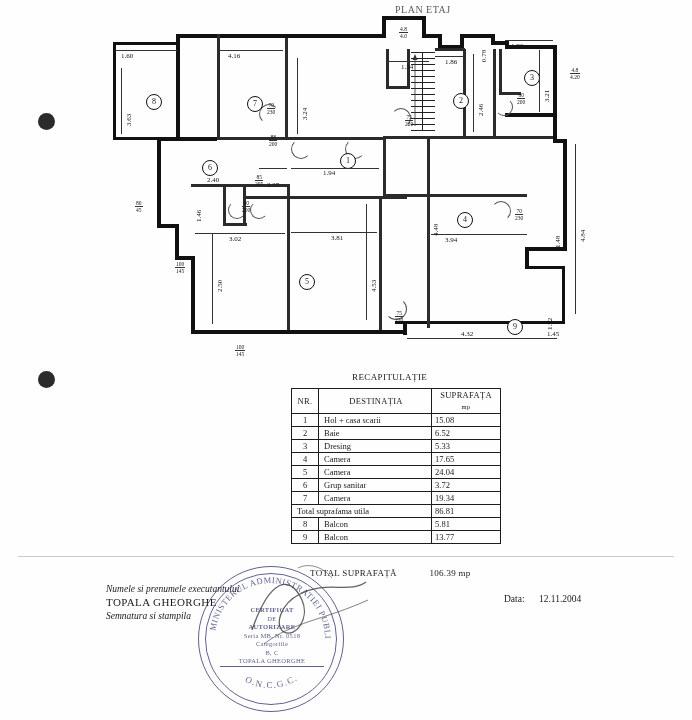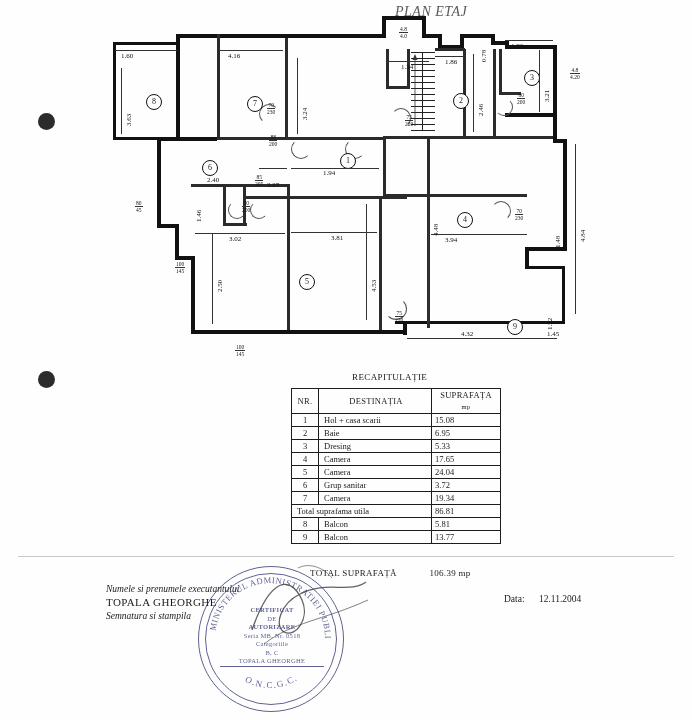--- a/index.html
+++ b/index.html
@@ -92,22 +92,21 @@
   .stairs i {
     position: absolute;
     left: 0;
     height: 1px;
     background: #222;
     width: 100%;
   }
   .title-top {
     position: absolute;
     left: 300px; top: -4px;
-    font-size: 14px;
-    font-style: italic;
+    font-size: 10px;
     color: #5a5a5a;
     letter-spacing: 0.5px;
   }
   
   .recap-title {
     position: absolute;
     left: 352px; top: 372px;
     font-size: 9px;
     letter-spacing: 0.4px;
   }
@@ -404,21 +403,21 @@
     </thead>
     <tbody>
       <tr>
         <td class="c-nr">1</td>
         <td class="c-dest">Hol + casa scarii</td>
         <td class="c-supr">15.08</td>
       </tr>
       <tr>
         <td class="c-nr">2</td>
         <td class="c-dest">Baie</td>
-        <td class="c-supr">6.95</td>
+        <td class="c-supr">6.52</td>
       </tr>
       <tr>
         <td class="c-nr">3</td>
         <td class="c-dest">Dresing</td>
         <td class="c-supr">5.33</td>
       </tr>
       <tr>
         <td class="c-nr">4</td>
         <td class="c-dest">Camera</td>
         <td class="c-supr">17.65</td>

